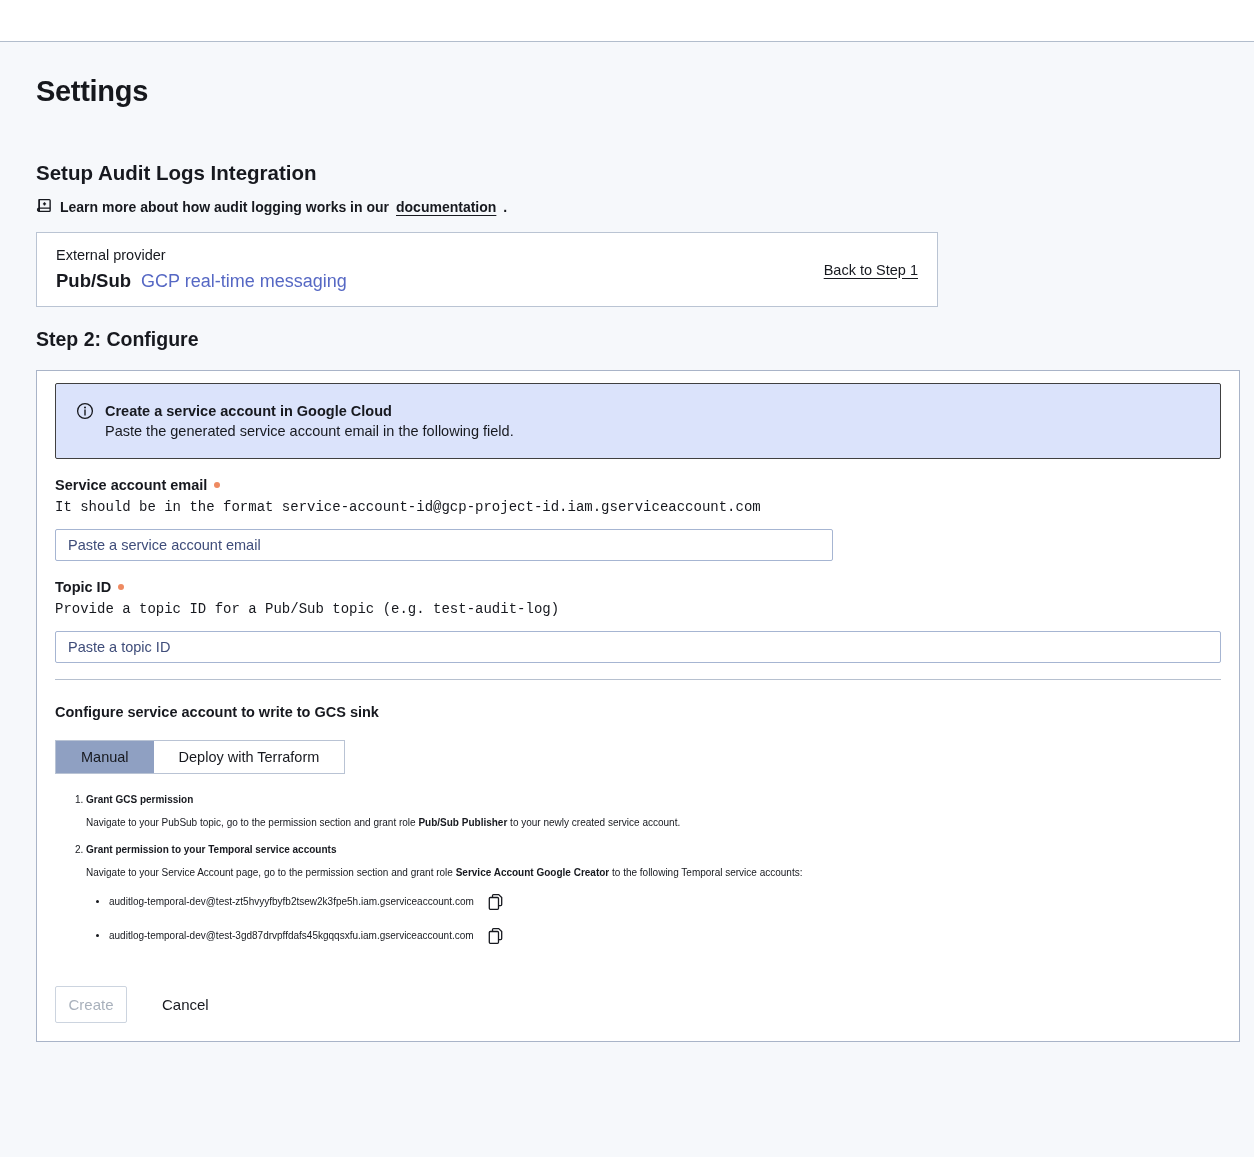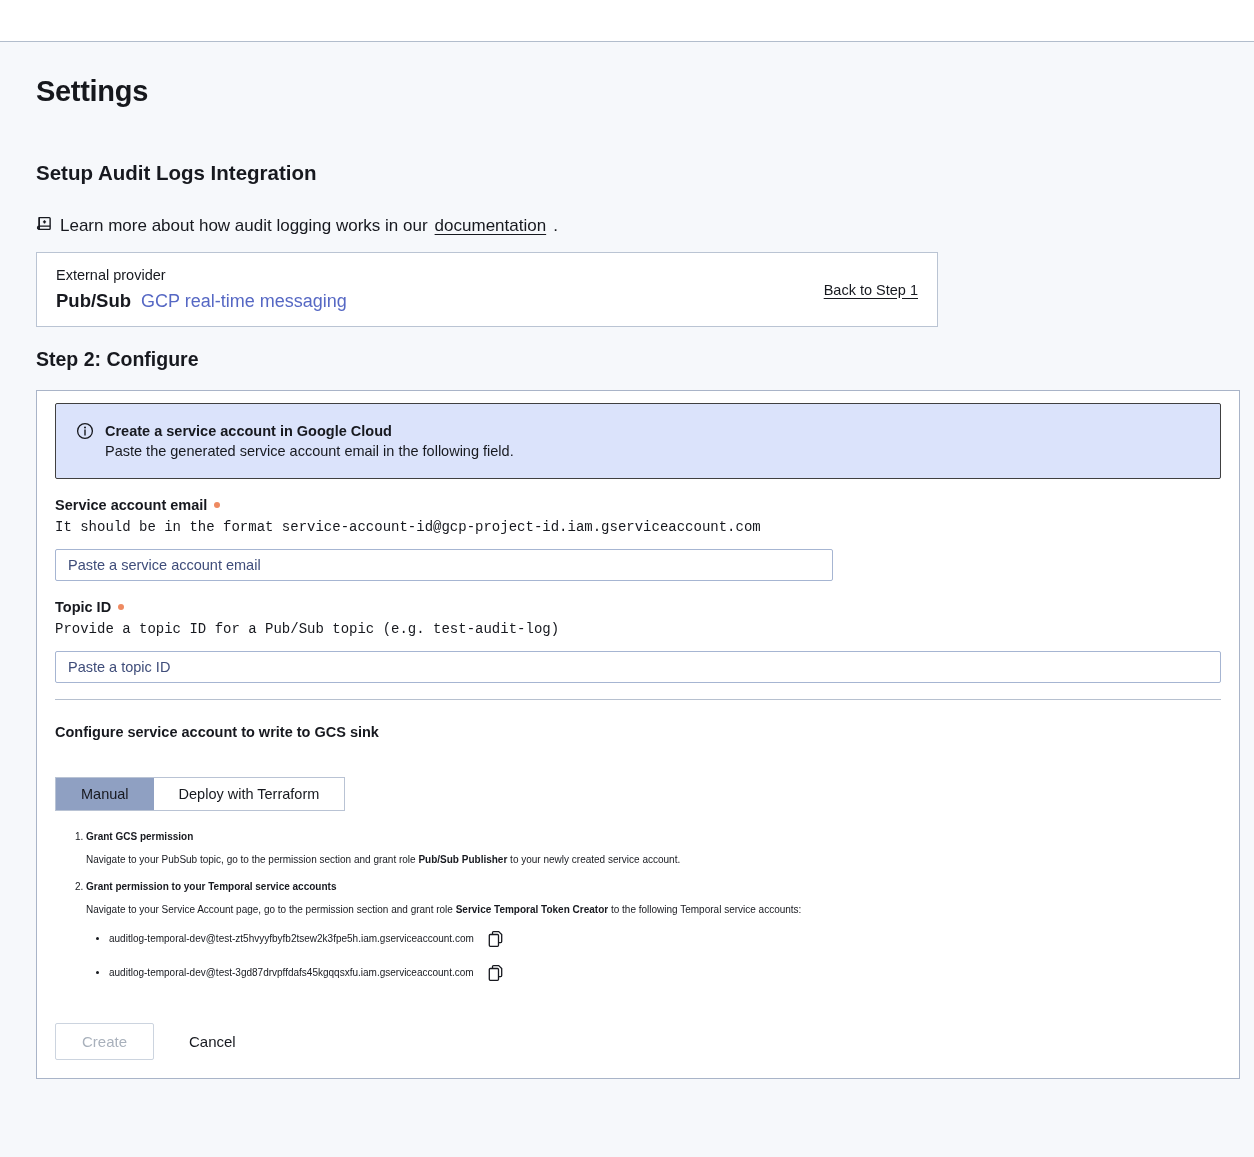--- a/index.html
+++ b/index.html
@@ -21,21 +21,21 @@
     margin: 33px 0 0; font-size: 29px; font-weight: 700;
     letter-spacing: -0.3px; color: #16181d;
   }
 
   .tabs { margin-top: 27px; display: flex; gap: 17px; font-size: 14.5px; font-weight: 600; }
   .tab { padding-bottom: 5px; border-bottom: 2px solid transparent; cursor: pointer; }
   .tab.active { border-bottom-color: #444ce7; }
 
   .section-title { margin: 53px 0 0; font-size: 20.5px; font-weight: 700; }
 
-  .learn-more { margin-top: 30px; display: flex; align-items: center; gap: 7px; font-size: 17px; }
+  .learn-more { margin-top: 12px; display: flex; align-items: center; gap: 7px; font-size: 14px; font-weight: bold; }
   .learn-more a { color: #17191f; text-decoration: underline; text-underline-offset: 3px; }
 
   .provider-card {
     margin-top: 15px; width: 902px; height: 75px;
     background: #ffffff; border: 1px solid #bac4d3;
     padding: 15px 19px; display: flex; justify-content: space-between; align-items: center;
   }
   .provider-label { font-size: 14.5px; }
   .provider-row { margin-top: 7px; display: flex; align-items: baseline; gap: 10px; }
   .provider-name { font-size: 18.5px; font-weight: 700; }
@@ -68,41 +68,41 @@
     font-family: "Liberation Sans", sans-serif; outline: none;
   }
   .text-input::placeholder { color: #3f4d7a; opacity: 1; }
   .input-email { width: 778px; }
   .input-topic { width: 100%; }
 
   .divider { margin: 16px 0 0; border: 0; border-top: 1px solid #b6c0cf; }
 
   .configure-label { margin-top: 24px; font-size: 14.5px; font-weight: 600; }
 
-  .mode-tabs { margin-top: 37px; display: inline-flex; border: 1px solid #b9c3d4; background: #fff; }
+  .mode-tabs { margin-top: 20px; display: inline-flex; border: 1px solid #b9c3d4; background: #fff; }
   .mode-tab {
     padding: 8px 25px; font-size: 14.5px; border: none; background: #fff;
     font-family: "Liberation Sans", sans-serif; color: #17191f; cursor: pointer;
   }
   .mode-tab.selected { background: #8fa0c2; }
 
   .instructions { margin: 14px 0 0; padding-left: 31px; font-size: 10px; }
   .instructions > li { line-height: 23px; }
   .instructions > li + li { margin-top: 4px; }
   .instr-title { font-weight: 600; }
   .instr-body b { font-weight: 700; }
 
   .sa-list { list-style: disc; margin: 8px 0 0; padding-left: 23px; }
   .sa-list li { line-height: 20px; margin-bottom: 14px; }
   .sa-row { display: inline-flex; align-items: center; gap: 13px; }
   .copy-btn { background: none; border: none; padding: 0; cursor: pointer; display: inline-flex; }
 
   .actions { margin-top: 40px; display: flex; align-items: center; gap: 35px; }
   .create-btn {
-    width: 99px; height: 37px; background: #fff;
+    width: 72px; height: 37px; background: #fff;
     border: 1px solid #ccd4df; border-radius: 2px;
     color: #a9b1bc; font-size: 15px; font-family: "Liberation Sans", sans-serif;
   }
   .cancel-btn {
     background: none; border: none; padding: 0;
     font-size: 15px; color: #17191f; font-family: "Liberation Sans", sans-serif; cursor: pointer;
   }
 </style>
 </head>
 <body>
@@ -181,21 +181,21 @@
       <button class="mode-tab">Deploy with Terraform</button>
     </div>
 
     <ol class="instructions">
       <li>
         <div class="instr-title">Grant GCS permission</div>
         <div class="instr-body"><span>Navigate to your PubSub topic, go to the permission section and grant role </span><b>Pub/Sub Publisher</b><span> to your newly created service account.</span></div>
       </li>
       <li>
         <div class="instr-title">Grant permission to your Temporal service accounts</div>
-        <div class="instr-body"><span>Navigate to your Service Account page, go to the permission section and grant role </span><b>Service Temporal Token Creator</b><span> to the following Temporal service accounts:</span></div>
+        <div class="instr-body"><span>Navigate to your Service Account page, go to the permission section and grant role </span><b>Service Account Google Creator</b><span> to the following Temporal service accounts:</span></div>
         <ul class="sa-list">
           <li>
             <span class="sa-row">
               <span>auditlog-temporal-dev@test-zt5hvyyfbyfb2tsew2k3fpe5h.iam.gserviceaccount.com</span>
               <button class="copy-btn">
                 <svg width="17" height="18" viewBox="0 0 17 18" fill="none" stroke="#17191f" stroke-width="1.3">
                   <path d="M5.5 4.5 V2.6 a1 1 0 0 1 1 -1 h5.2 l3 3 v7 a1 1 0 0 1 -1 1 h-2.2"></path>
                   <rect x="2.3" y="4.5" width="9.2" height="11.8" rx="1"></rect>
                 </svg>
               </button>

